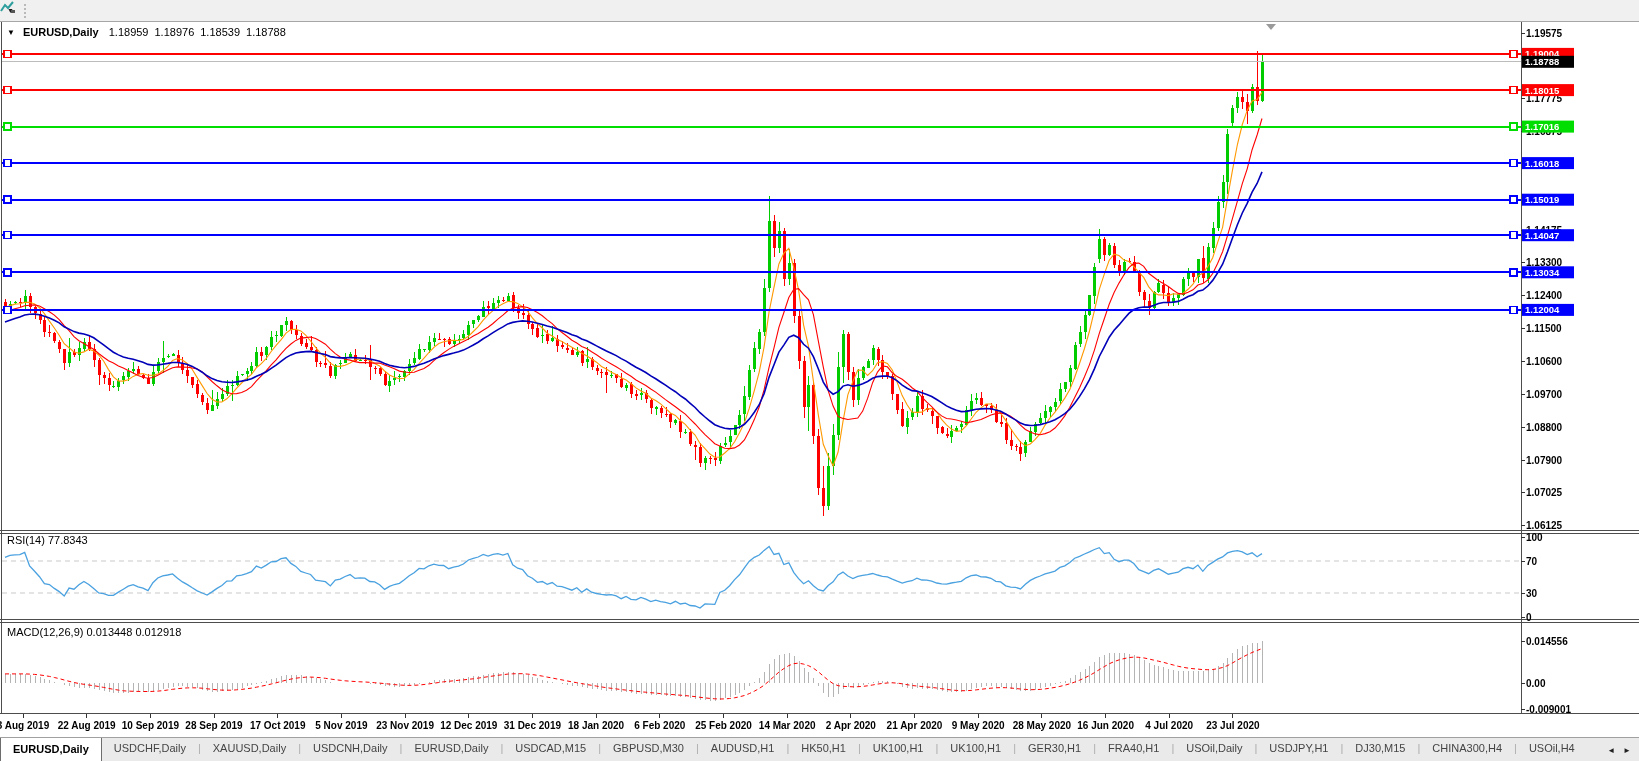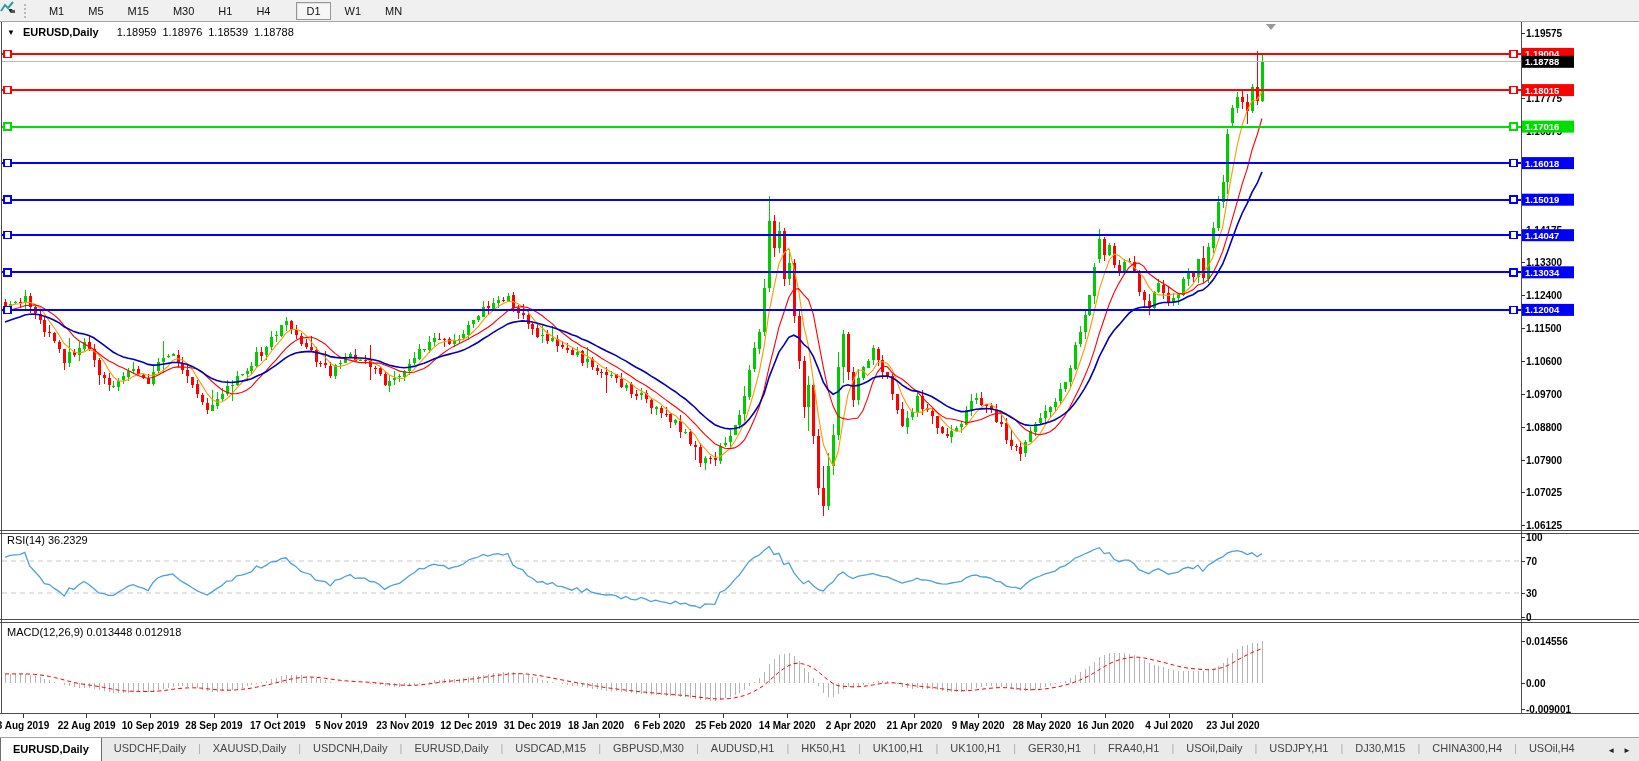--- a/index.html
+++ b/index.html
@@ -10,21 +10,21 @@
   .tool-caret{font-size:7px;color:#222;margin-left:3px;}
   .grip{width:3px;height:14px;border-left:2px dotted #b9b9b9;margin:0 8px 0 6px;}
   .tf-btn{font-size:11px;color:#111;padding:2px 9px;margin:0 2px;border:1px solid transparent;
     background:transparent;cursor:default;font-family:"Liberation Sans",sans-serif;}
   .tf-btn.active{background:#f7f7f7;border:1px solid #979797;box-shadow:inset 1px 1px 0 #e3e3e3;}
   .vsep{width:1px;height:16px;background:#c3c3c3;margin:0 6px;}
   .chart-title{position:absolute;left:7px;top:26px;z-index:4;font-size:11px;color:#000;
     display:flex;align-items:center;gap:6px;}
   .chart-title .tri{font-size:8px;color:#000;margin-right:2px;}
   .chart-title b{font-weight:bold;}
-  .ohlc{margin-left:12px;}
+  .ohlc{margin-left:4px;}
   .ohlc span{margin-right:6px;}
   .panel-label{position:absolute;z-index:4;font-size:11px;color:#000;}
   svg{position:absolute;left:0;top:0;z-index:1;}
   svg text{font-family:"Liberation Sans",sans-serif;}
   .ax{font-size:10px;font-weight:bold;fill:#000;}
   .axw{font-size:9.5px;font-weight:bold;fill:#fff;}
   .tabbar{position:absolute;left:0;top:737px;width:1639px;height:24px;background:#eaeaea;
     border-top:1px solid #a0a0a0;display:flex;align-items:stretch;overflow:hidden;z-index:5;}
   .tab{font-size:11px;color:#444;padding:4px 12px 0 12px;white-space:nowrap;cursor:default;}
   .tab.active{background:#ffffff;color:#000;border:1px solid #6d6d6d;border-bottom:none;
@@ -984,32 +984,31 @@
   <div class="tool-group">
     <span>
       <svg width="16" height="14">
           <polyline points="1,11 5,5 8,8 13,2" fill="none" stroke="#2E9E9E" stroke-width="2"></polyline>
           <rect x="11" y="10" width="4" height="3" fill="#555"></rect>
         </svg>
     </span>
     <span class="tool-caret">▼</span>
   </div>
   <span class="grip"></span>
-  <div class="tf-row" id="tfrow"><button class="tf-btn">M1</button><button class="tf-btn">M5</button><button class="tf-btn">M15</button><button class="tf-btn">M30</button><button class="tf-btn">H1</button><button class="tf-btn">H4</button><span class="vsep"></span><button class="tf-btn active">D1</button><button class="tf-btn">W1</button><button class="tf-btn">MN</button></div>
 </div>
 
 <div class="chart-title">
   <span class="tri">▼</span>
   <b>EURUSD,Daily</b>
   <span class="ohlc">
     <span>1.18959</span><span>1.18976</span><span>1.18539</span><span>1.18788</span>
   </span>
 </div>
 
-<div class="panel-label" style="left:7px;top:534px">RSI(14) 36.2329</div>
+<div class="panel-label" style="left:7px;top:534px">RSI(14) 77.8343</div>
 <div class="panel-label" style="left:7px;top:626px">MACD(12,26,9) 0.013448 0.012918</div>
 
 <div class="tabbar" id="tabbar">
     <div class="tab active">EURUSD,Daily</div>
     <div class="tab">USDCHF,Daily</div>
     <span class="tabdiv">|</span>
     <div class="tab">XAUUSD,Daily</div>
     <span class="tabdiv">|</span>
     <div class="tab">USDCNH,Daily</div>
     <span class="tabdiv">|</span>

